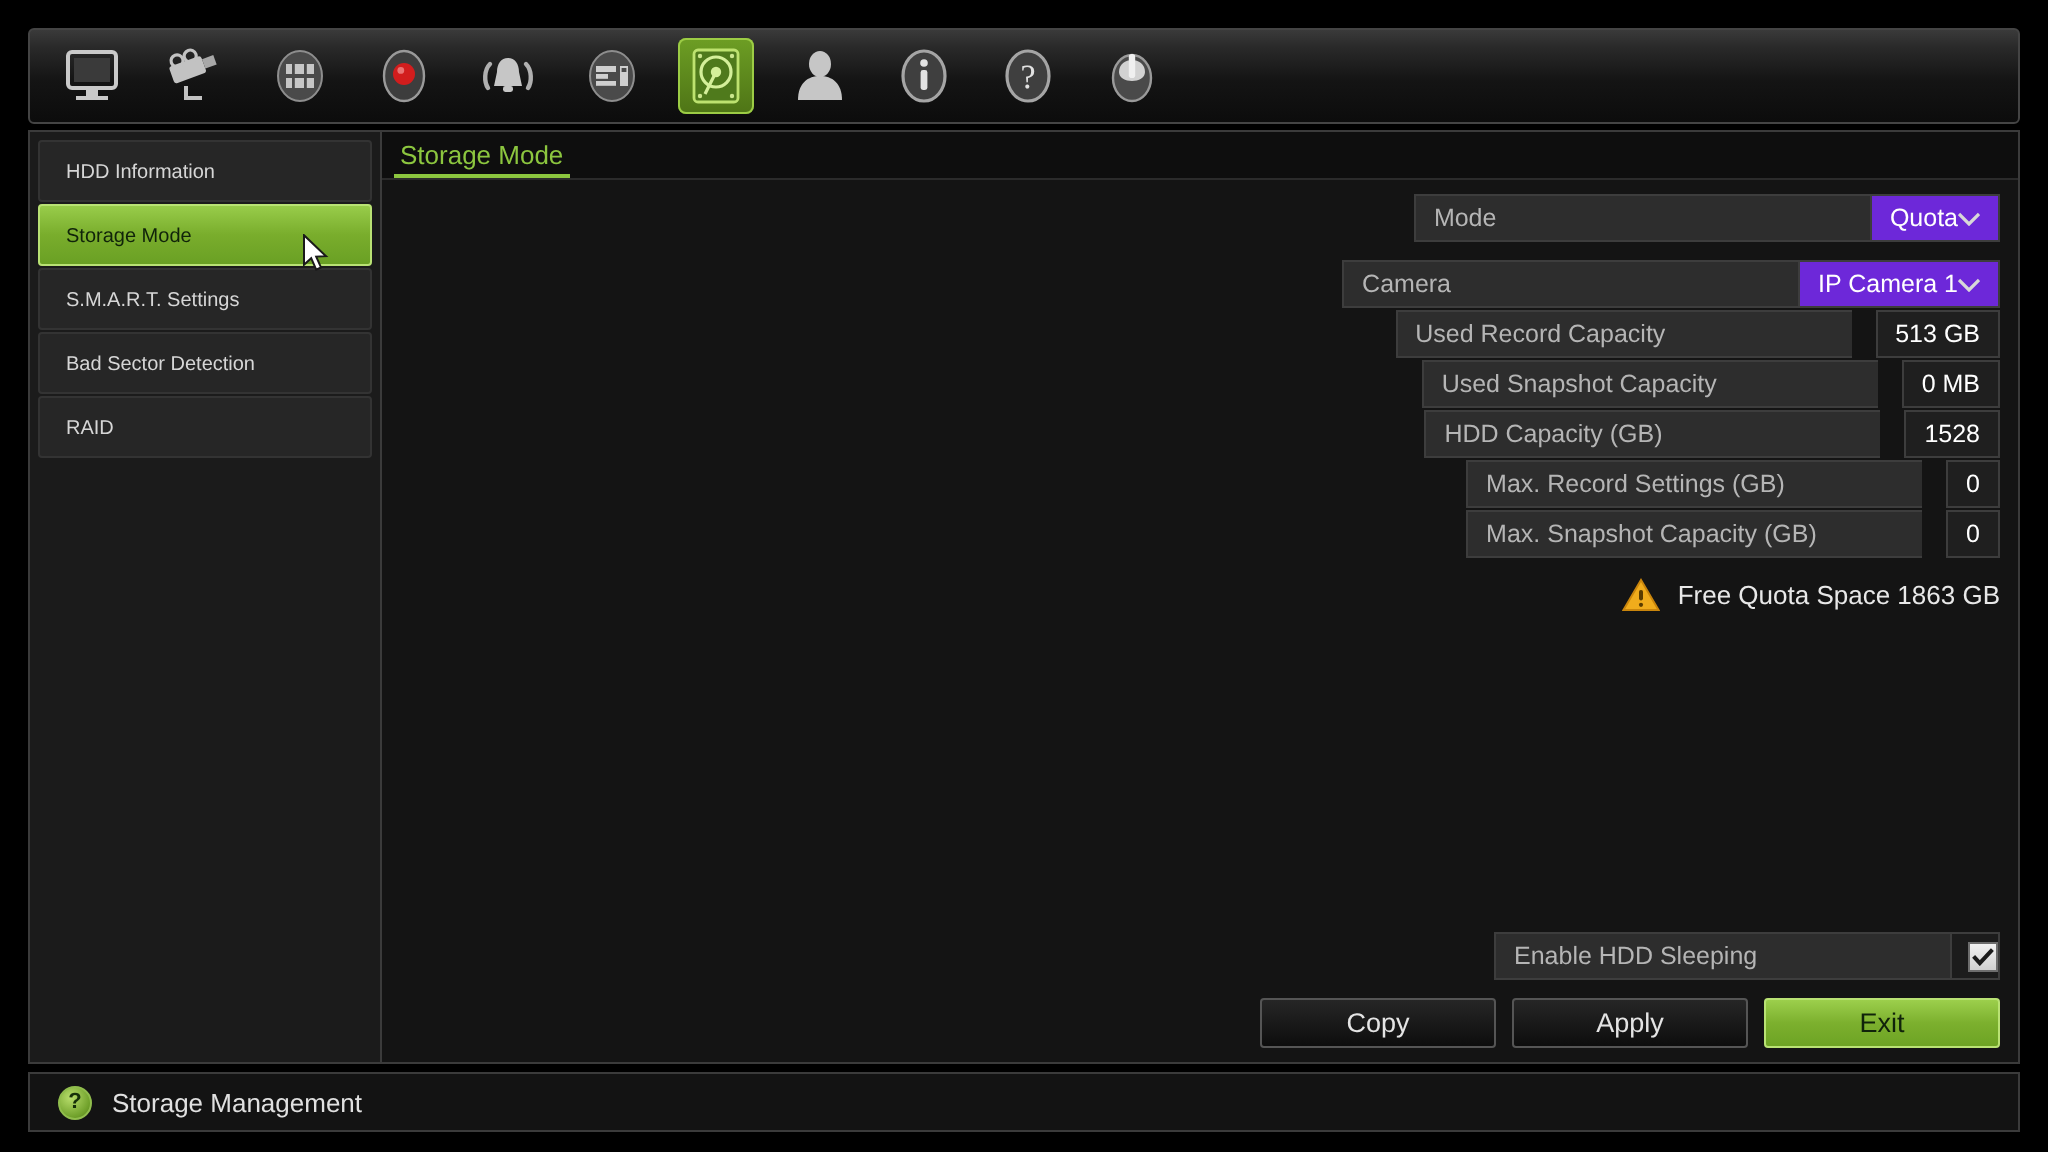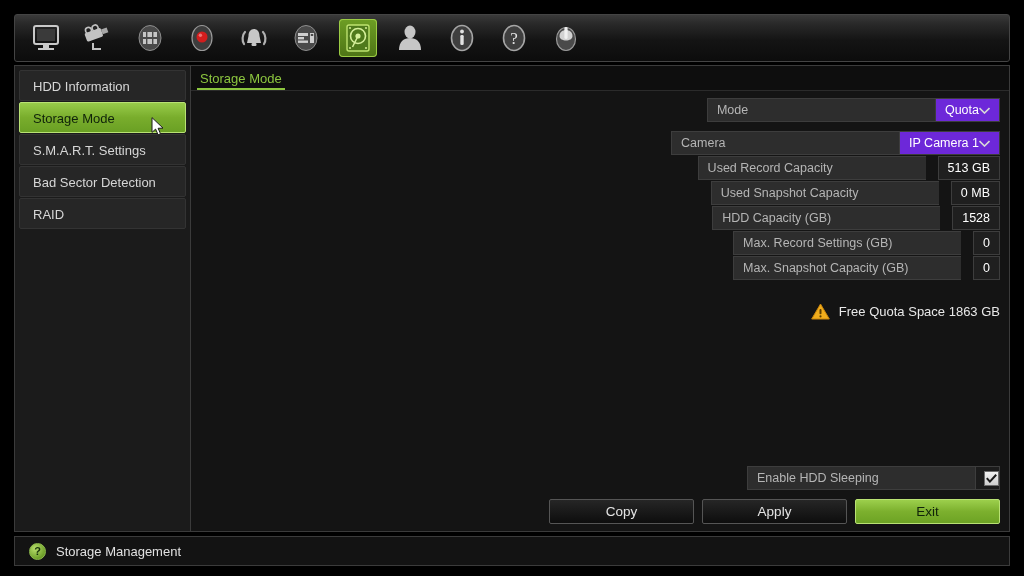--- a/index.html
+++ b/index.html
@@ -64,21 +64,21 @@
     background: #1b1b1b;
     border: 1px solid #3b3b3b;
     border-right: none;
     padding: 4px 0 0 0;
   }
   .side-item {
     height: 31px;
     line-height: 31px;
     margin: 0 4px 1px 4px;
     padding-left: 13px;
-    font-size: 13px;
+    font-size: 10px;
     color: #d6d6d6;
     background: #262626;
     border: 1px solid #333;
     border-radius: 2px;
     cursor: pointer;
     white-space: nowrap;
     overflow: hidden;
   }
   .side-item.selected {
     background: linear-gradient(to bottom, #98cc4a 0%, #79ad2c 50%, #6aa024 100%);
@@ -165,21 +165,21 @@
     display: block;
   }
 
   .row-gap { height: 8px; }
 
   
   .warn {
     display: flex;
     align-items: center;
     gap: 9px;
-    margin-top: 22px;
+    margin-top: 9px;
     padding-left: 5px;
     font-size: 13px;
     color: #e8e8e8;
   }
 
   .spacer { flex: 1 1 auto; min-height: 0; }
 
   
   .sleep-row {
     display: flex;
@@ -220,21 +220,21 @@
   .cb svg { display: block; }
 
   
   .btnbar {
     display: flex;
     justify-content: flex-end;
     gap: 8px;
     padding-bottom: 7px;
   }
   .btn {
-    width: 145px;
+    width: 118px;
     height: 25px;
     font-size: 13.5px;
     border-radius: 2px;
     display: flex;
     align-items: center;
     justify-content: center;
     cursor: pointer;
     background: linear-gradient(to bottom, #262626, #0d0d0d);
     border: 1px solid #555;
     color: #e4e4e4;

